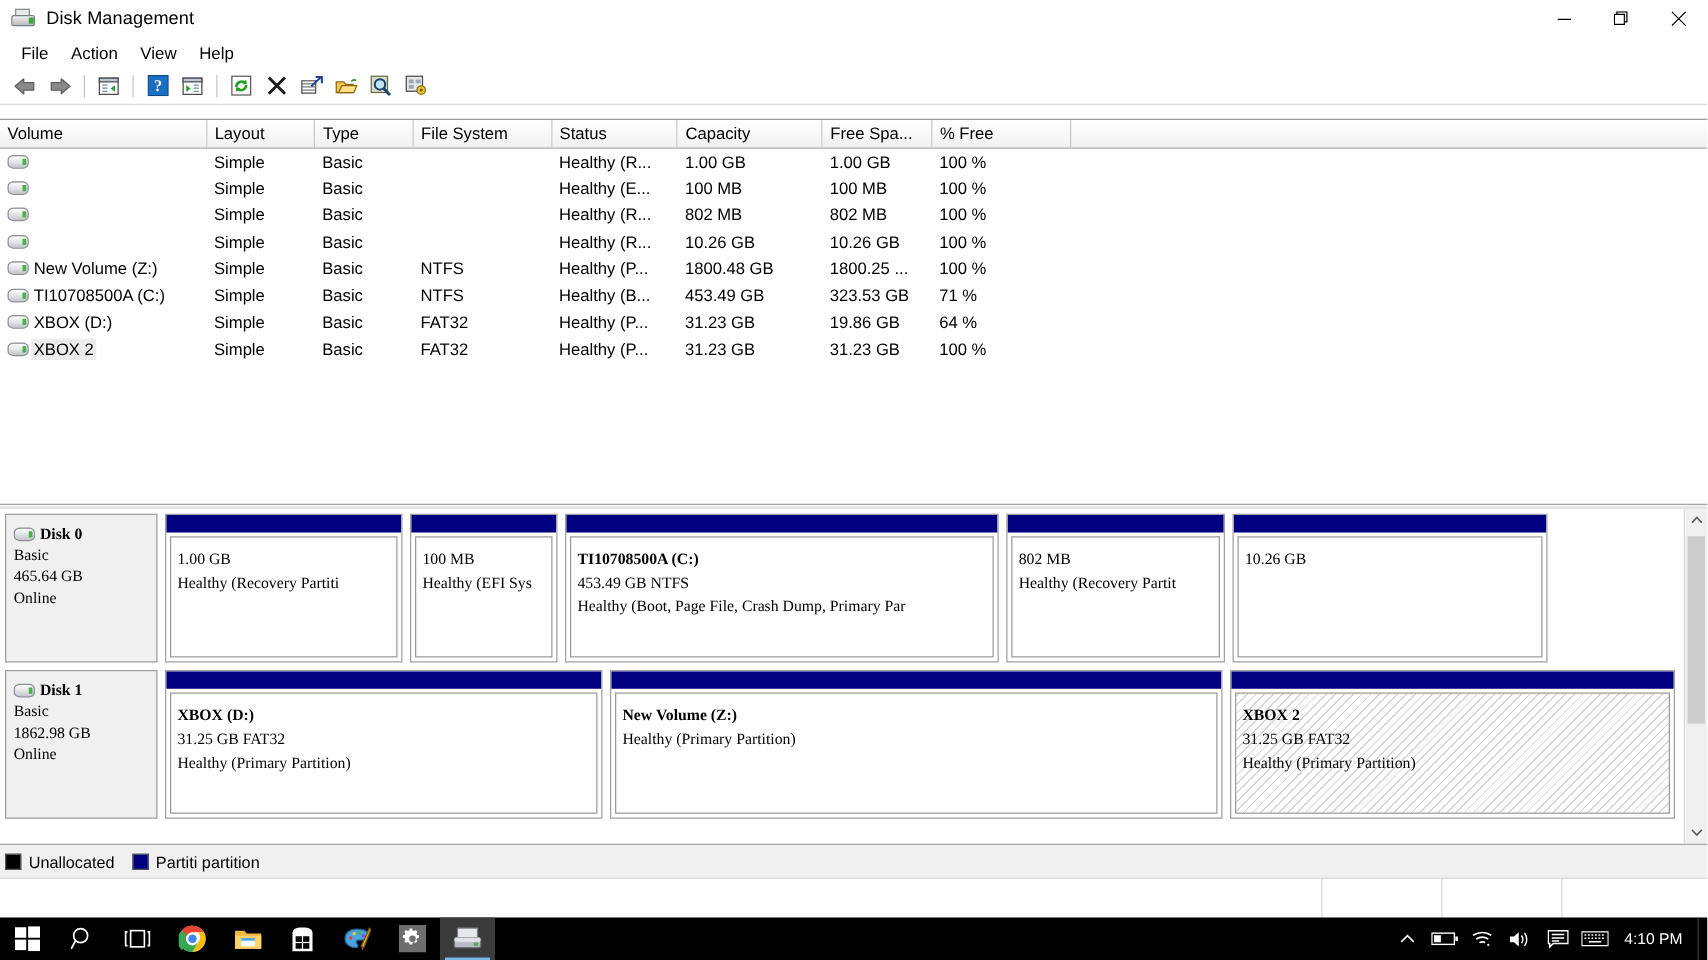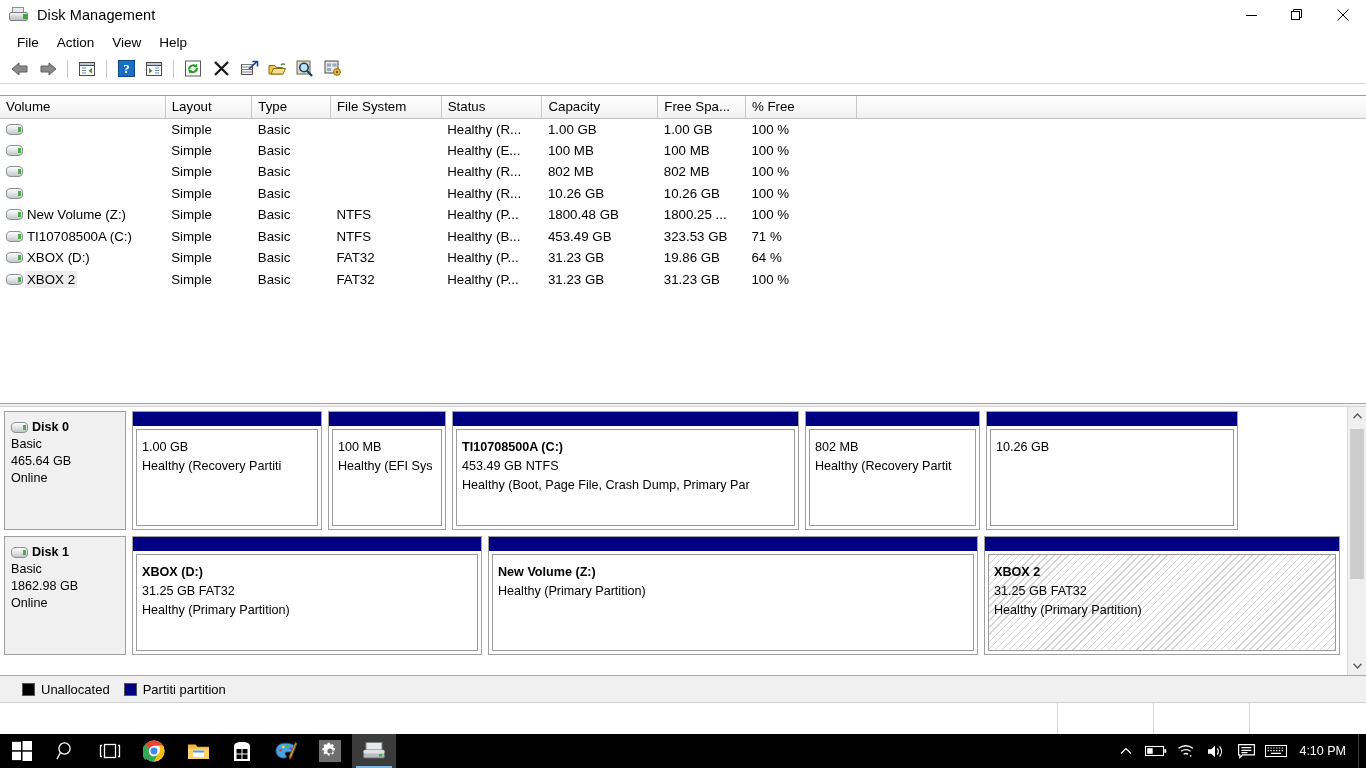--- a/index.html
+++ b/index.html
@@ -153,20 +153,21 @@
     border-bottom: 1px solid #d4d4d4;
   }
 
   
   .botpane {
     position: absolute;
     left: 0; top: 407px; right: 0;
     height: 268px;
     background: #ffffff;
     overflow: hidden;
+    font-family: Liberation Serif, serif;
   }
   .disk-scroll {
     position: absolute; left: 0; top: 0;
     right: 19px; bottom: 0;
     padding: 4px 0 0 4px;
   }
   .diskrow {
     display: flex;
     height: 119px;
     margin-bottom: 6px;
@@ -230,21 +231,21 @@
   }
 
   
   .legend {
     position: absolute;
     left: 0; right: 0; top: 675px;
     height: 27px;
     background: #f0f0f0;
     border-top: 1px solid #a8a8a8;
     display: flex; 
-    padding-left: 22px;
+    padding-left: 4px;
     font-size: 13px; color: #000;
   }
   .lg-item { display: flex; align-items: center; margin-right: 14px; }
   .lg-sw {
     width: 13px; height: 13px; margin-right: 6px;
     border: 1px solid #555;
   }
 
   
   .deskstrip {

